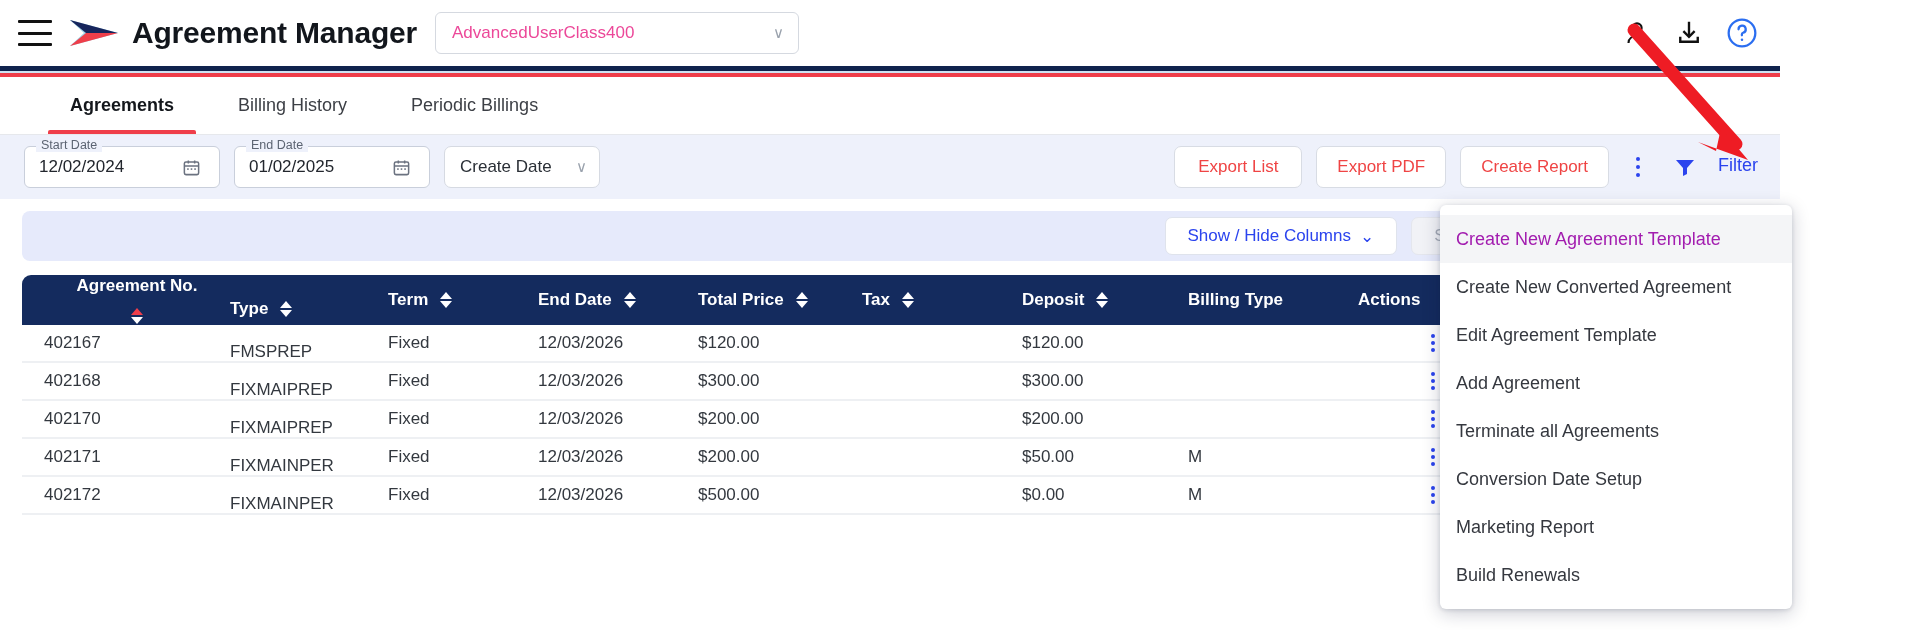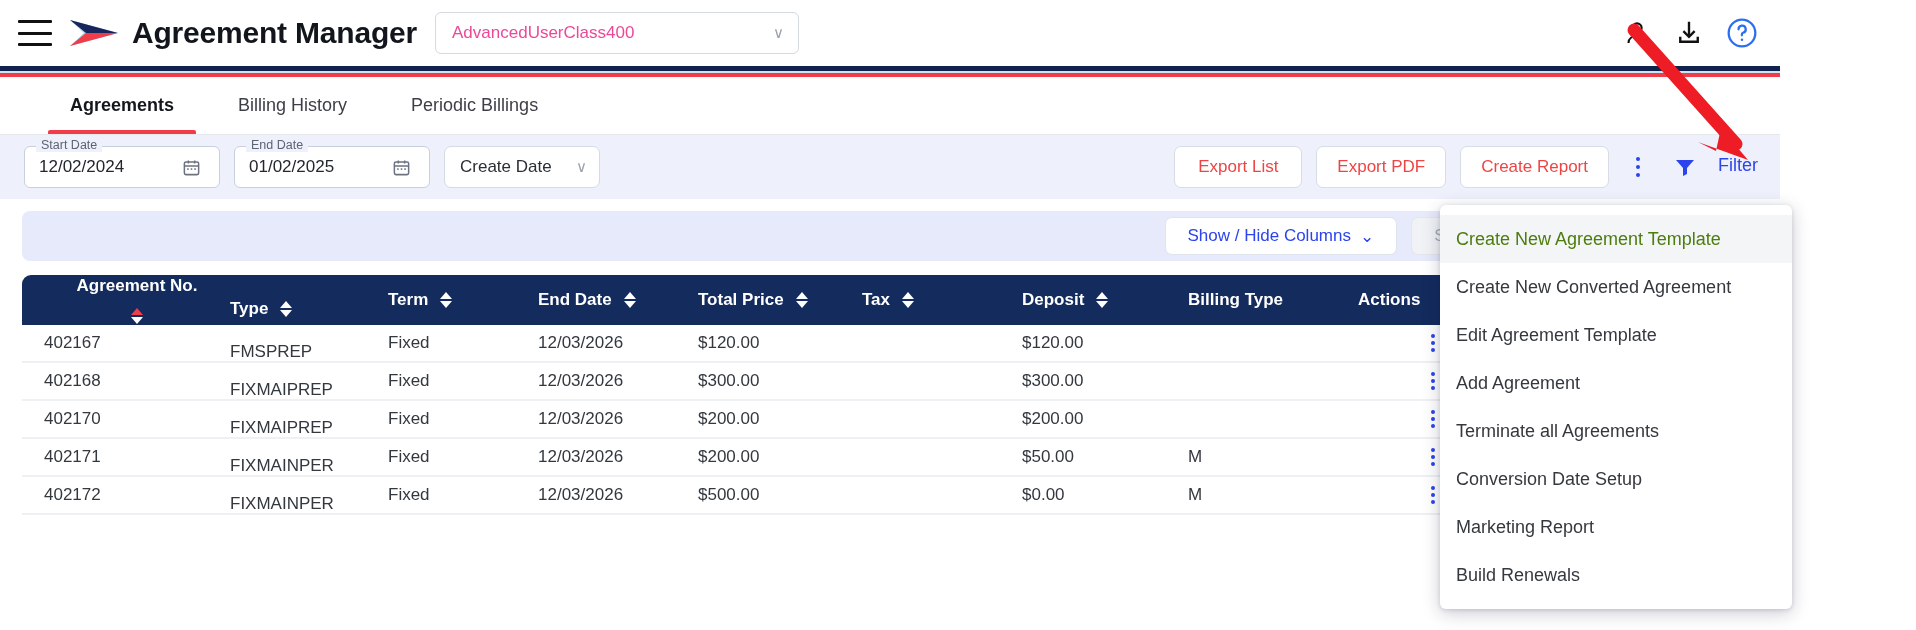--- a/index.html
+++ b/index.html
@@ -169,21 +169,21 @@
   .menu {
     position:absolute; left: 1440px; top: 205px; width: 352px;
     background:#fff; border-radius:6px;
     box-shadow: 0 4px 18px rgba(17,25,55,.22), 0 1px 4px rgba(17,25,55,.14);
     padding: 10px 0; z-index: 50;
   }
   .mitem {
     height: 48px; display:flex; align-items:center; padding: 0 16px;
     font-size: 18px; color:#35383f; cursor:pointer; white-space:nowrap;
   }
-  .mitem.hl { background:#f4f5f7; color:#4d7c0f; }
+  .mitem.hl { background:#f4f5f7; color:#a21caf; }
 
   
   .arrow-svg { position:absolute; left: 1620px; top: 18px; z-index: 60; pointer-events:none; }
 </style>
 </head>
 <body>
 
 <div class="app">
 
   <div class="header">

